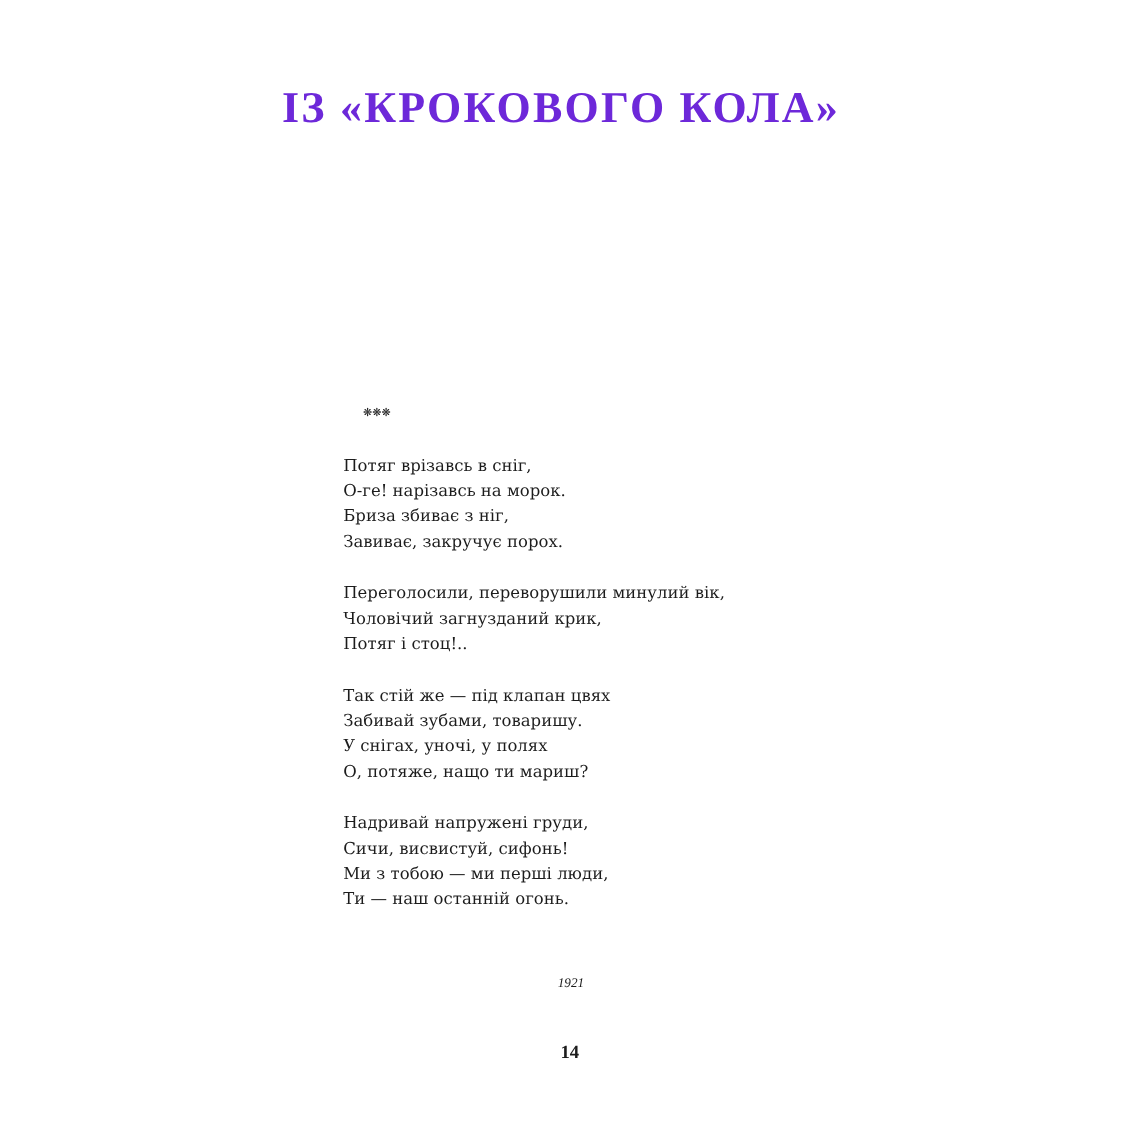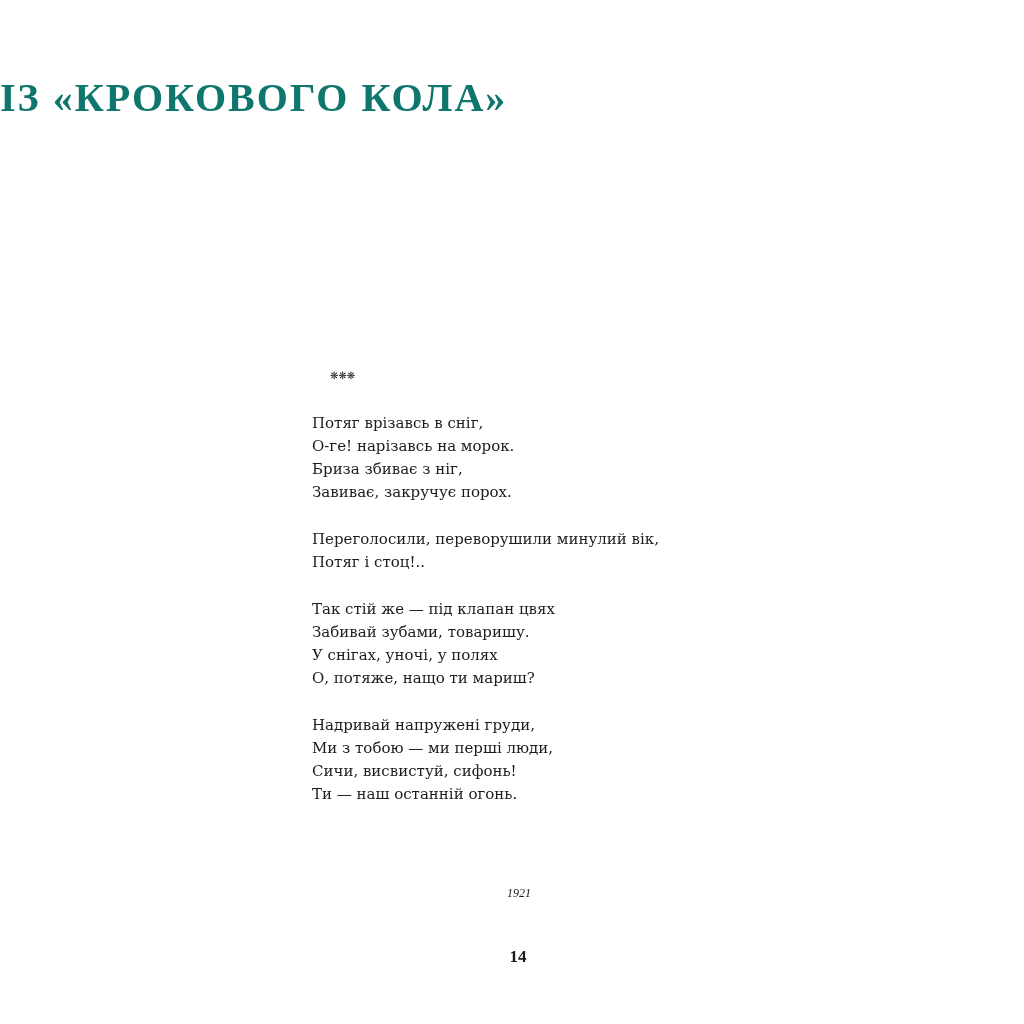--- a/index.html
+++ b/index.html
@@ -13,26 +13,26 @@
       position: relative;
       overflow: hidden;
       font-family: "DejaVu Serif", "Liberation Serif", serif;
       color: #1a1a1a;
     }
     .page-title {
       position: absolute;
       top: 74px;
       left: 0;
       width: 1020px;
-      text-align: left;
+      text-align: center;
       font-family: "Liberation Serif", "DejaVu Serif", serif;
       font-weight: bold;
       font-size: 40px;
       letter-spacing: 2px;
-      color: #0f766e;
+      color: #6d28d9;
       line-height: 48px;
     }
     .ornament {
       position: absolute;
       top: 368px;
       left: 330px;
       font-size: 10px;
       letter-spacing: 0px;
       color: #222;
       font-family: "DejaVu Sans", sans-serif;
@@ -83,31 +83,32 @@
 
 <div class="poem">
   <div class="stanza">
     <div class="line">Потяг врізавсь в сніг,</div>
     <div class="line">О-ге! нарізавсь на морок.</div>
     <div class="line">Бриза збиває з ніг,</div>
     <div class="line">Завиває, закручує порох.</div>
   </div>
   <div class="stanza">
     <div class="line">Переголосили, переворушили минулий вік,</div>
+    <div class="line">Чоловічий загнузданий крик,</div>
     <div class="line">Потяг і стоц!..</div>
   </div>
   <div class="stanza">
     <div class="line">Так стій же — під клапан цвях</div>
     <div class="line">Забивай зубами, товаришу.</div>
     <div class="line">У снігах, уночі, у полях</div>
     <div class="line">О, потяже, нащо ти мариш?</div>
   </div>
   <div class="stanza">
     <div class="line">Надривай напружені груди,</div>
+    <div class="line">Сичи, висвистуй, сифонь!</div>
     <div class="line">Ми з тобою — ми перші люди,</div>
-    <div class="line">Сичи, висвистуй, сифонь!</div>
     <div class="line">Ти — наш останній огонь.</div>
   </div>
 </div>
 
 <div class="date">1921</div>
 
 <div class="page-number">14</div>
 
 </body></html>

